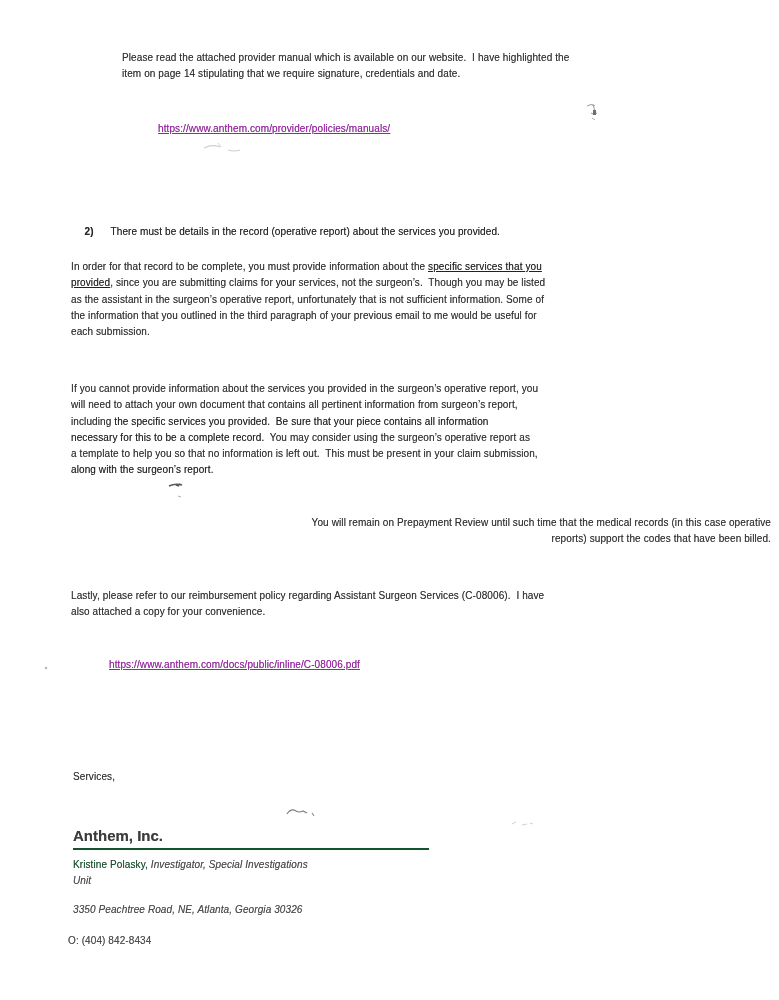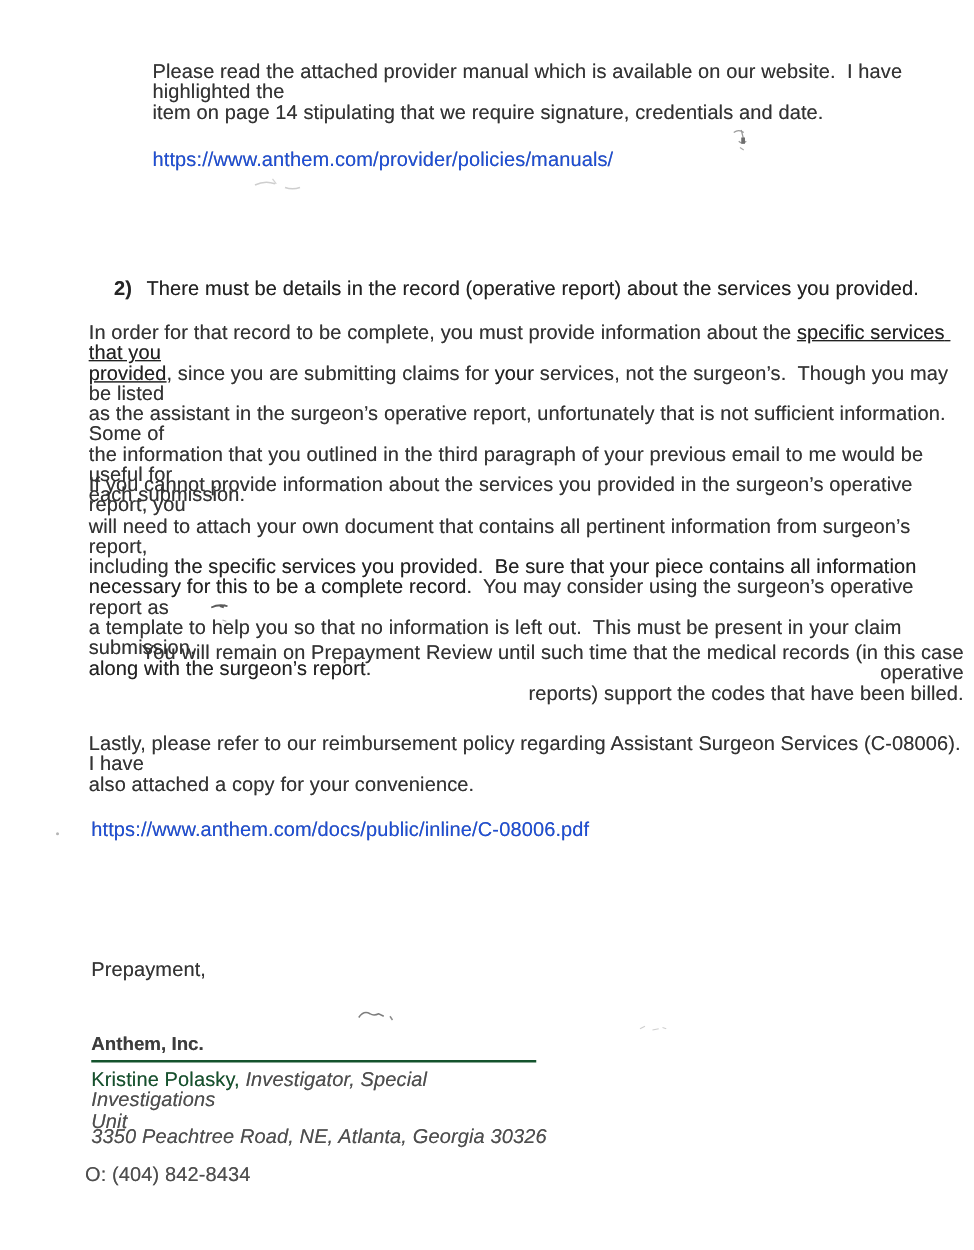--- a/index.html
+++ b/index.html
@@ -6,32 +6,34 @@
   .page{
     position:relative;
     width:779px;height:1000px;
     background:#ffffff;
     font-family:"Liberation Sans", sans-serif;
     color:#333333;
     overflow:hidden;
   }
   .block{
     position:absolute;
-    font-size:16px;
+    font-size:10px;
     line-height:16.3px;
     white-space:pre-wrap;
     letter-spacing:0.1px;
     text-shadow:0 0 0.5px rgba(40,40,40,0.55);
   }
   .b{font-weight:normal;color:#222222;}
   .i{font-style:italic;}
   .u{text-decoration:underline;}
   a.link{
-    color:#1d4ed8;
+    color:#a21caf;
+    text-decoration:underline;
     cursor:pointer;
+    margin-left:36px;
   }
   .heading{font-weight:bold;color:#262626;}
   .heading .num{display:inline-block;min-width:26px;}
   .company{
     font-size:15px;font-weight:bold;color:#3c3c3c;
     border-bottom:2px solid #14532d;
     width:356px;padding-bottom:4px;
     white-space:pre-wrap;
     text-shadow:0 0 0.5px rgba(40,40,40,0.55);
     position:absolute;
@@ -68,21 +70,21 @@
 </span><span class="b">along with the surgeon’s report</span><span>.</span></div>
 
   <div class="block" style="left:71px;top:515px;width:700px;text-align:right;"><span>You will remain on Prepayment Review until such time that the medical records (in this case operative
 reports) support the codes that have been billed.</span></div>
 
   <div class="block" style="left:71px;top:588px;width:700px;"><span>Lastly, please refer to our reimbursement policy regarding Assistant Surgeon Services (C-08006).  I have
 also attached a copy for your convenience.</span></div>
 
   <a class="link block" style="left:73px;top:657px;text-align:center;">https://www.anthem.com/docs/public/inline/C-08006.pdf</a>
 
-  <div class="block" style="left:73px;top:769px;">Prepayment,</div>
+  <div class="block" style="left:73px;top:769px;">Services,</div>
 
   <div class="company" style="left:73px;top:827px;">Anthem, Inc.</div>
 
   <div class="block sig" style="left:73px;top:857px;width:370px;"><span class="b">Kristine Polasky,</span><span class="i"> Investigator, Special Investigations
 Unit</span></div>
 
   <div class="block sig i" style="left:73px;top:902px;">3350 Peachtree Road, NE, Atlanta, Georgia 30326</div>
 
   <div class="block sig" style="left:68px;top:933px;">O: (404) 842-8434</div>
 

